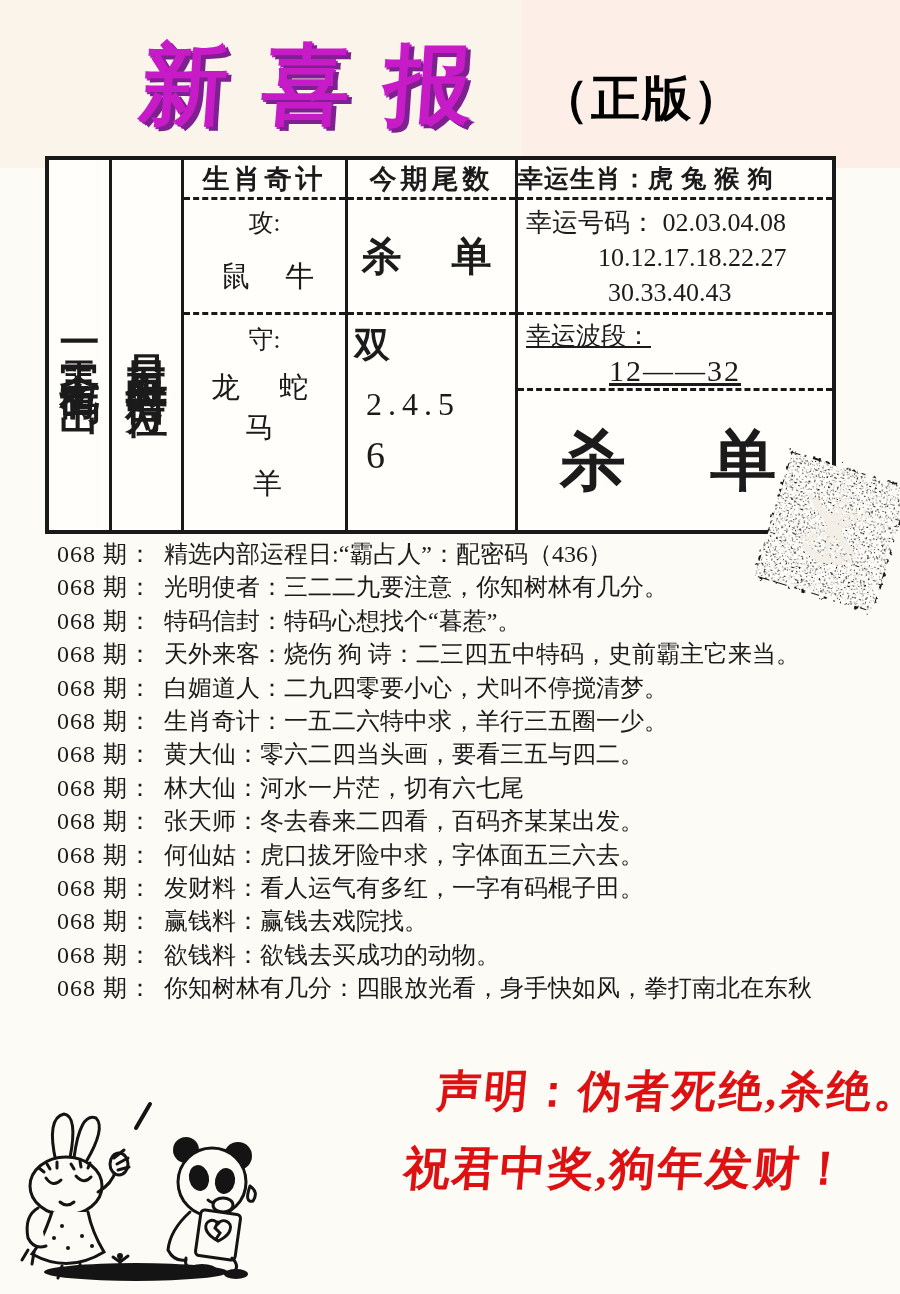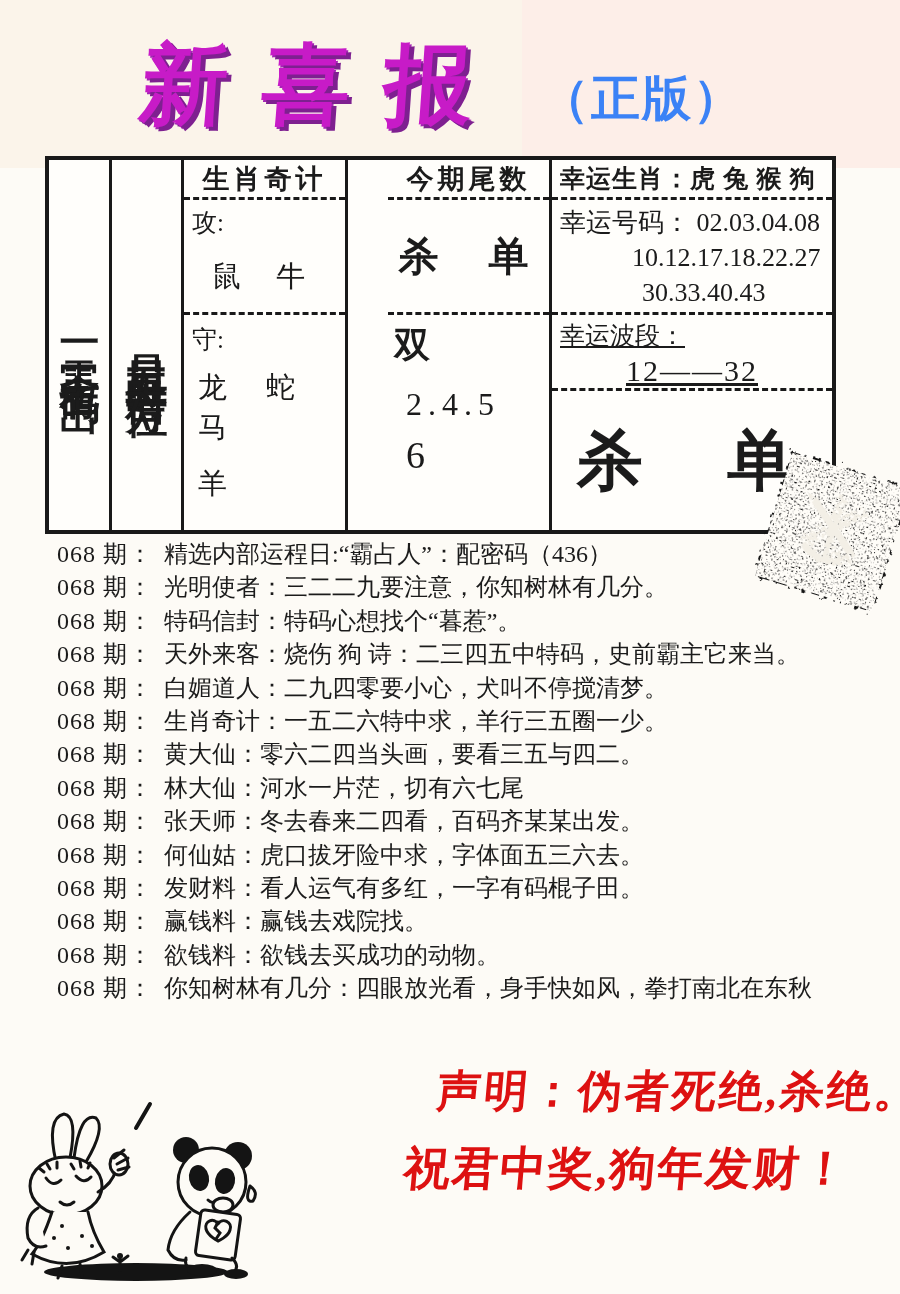--- a/index.html
+++ b/index.html
@@ -7,49 +7,49 @@
   body { font-family:"Liberation Serif","DejaVu Serif",serif; color:#1b1b1b; }
   .page { position:relative; width:900px; height:1294px; background:#fdfbf6; overflow:hidden; }
   .page::before{ content:""; position:absolute; top:0; left:0; width:900px; height:168px;
     background:linear-gradient(90deg,#fbf4ea 0%,#fbf4ea 58%,#fdeee8 58%,#fdeee8 100%); }
 
   
   .masthead { position:absolute; left:140px; top:26px; font-size:88px; font-weight:bold;
     color:#c71bc7; letter-spacing:34px; text-shadow:5px 4px 0 #7e2090, 2px 2px 0 #a424b4;
     transform:skewX(-4deg); white-space:nowrap; }
   .edition { position:absolute; left:540px; top:66px; font-size:49px; font-weight:bold;
-    color:#3b82f6; letter-spacing:2px; white-space:nowrap; }
+    color:#000000; letter-spacing:2px; white-space:nowrap; }
 
   
   .grid { position:absolute; left:45px; top:156px; width:791px; height:378px;
     border:4px solid #191919; display:flex; background:#fffefb; }
   .gcol { border-right:3px solid #191919; display:flex; flex-direction:column; }
   .gcol:last-child { border-right:none; }
   .vcol { width:63px; writing-mode:vertical-rl; text-orientation:upright;
     display:flex; align-items:center; justify-content:center;
     font-size:40px; font-weight:600; letter-spacing:7px; line-height:1; }
   .vcol2 { width:72px; font-size:42px; }
-  .col-zodiac { width:164px; } .col-tail { width:204px;padding-left:40px; } .col-lucky { flex:1; }
+  .col-zodiac { width:164px;text-align:center; } .col-tail { width:170px; } .col-lucky { flex:1; }
   .cell { border-bottom:3px dashed #191919; }
   .cell:last-child, .cell.no-bb { border-bottom:none; }
   .hdr { height:40px; display:flex; align-items:center; justify-content:center;
     font-size:27px; font-weight:600; letter-spacing:4px; }
   .atk { height:115px; padding:6px 8px; }
   .atk .lbl, .grd .lbl { font-size:25px; }
   .atk .val { margin:18px 0 0 20px; font-size:29px; letter-spacing:14px; }
   .grd { flex:1; padding:8px; }
   .grd .l1 { margin:12px 0 0 6px; font-size:29px; letter-spacing:16px; }
   .grd .l2 { margin:16px 0 0 6px; font-size:29px; }
   .killcell { height:115px; display:flex; align-items:center; justify-content:center;
     font-size:40px; font-weight:600; letter-spacing:20px; text-indent:10px; }
   .parity { flex:1; padding:6px 6px; }
   .parity .p1 { font-size:36px; font-weight:600; }
   .parity .p2 { margin:16px 0 0 12px; font-size:32px; letter-spacing:6px; }
   .parity .p3 { margin:10px 0 0 12px; font-size:38px; }
-  .lz { height:40px; display:flex; align-items:center; padding:0 8px;
+  .lz { height:40px; display:flex; align-items:center; padding:0 0;
     font-size:25px; font-weight:600; letter-spacing:1px; white-space:nowrap; }
   .ln { height:115px; padding:5px 8px; font-size:26px; line-height:35px; }
   .ln .ind1 { padding-left:72px; } .ln .ind2 { padding-left:82px; }
   .band { height:76px; padding:4px 8px; font-size:25px;text-decoration:underline; }
   .band .bv { text-align:center; font-size:30px; letter-spacing:2px; margin-top:2px; }
   .killbig { flex:1; display:flex; align-items:center; justify-content:center;
     font-size:66px; font-weight:bold; letter-spacing:34px; text-indent:20px; }
 
   
   .tips { position:absolute; left:57px; top:542px; width:812px; }

